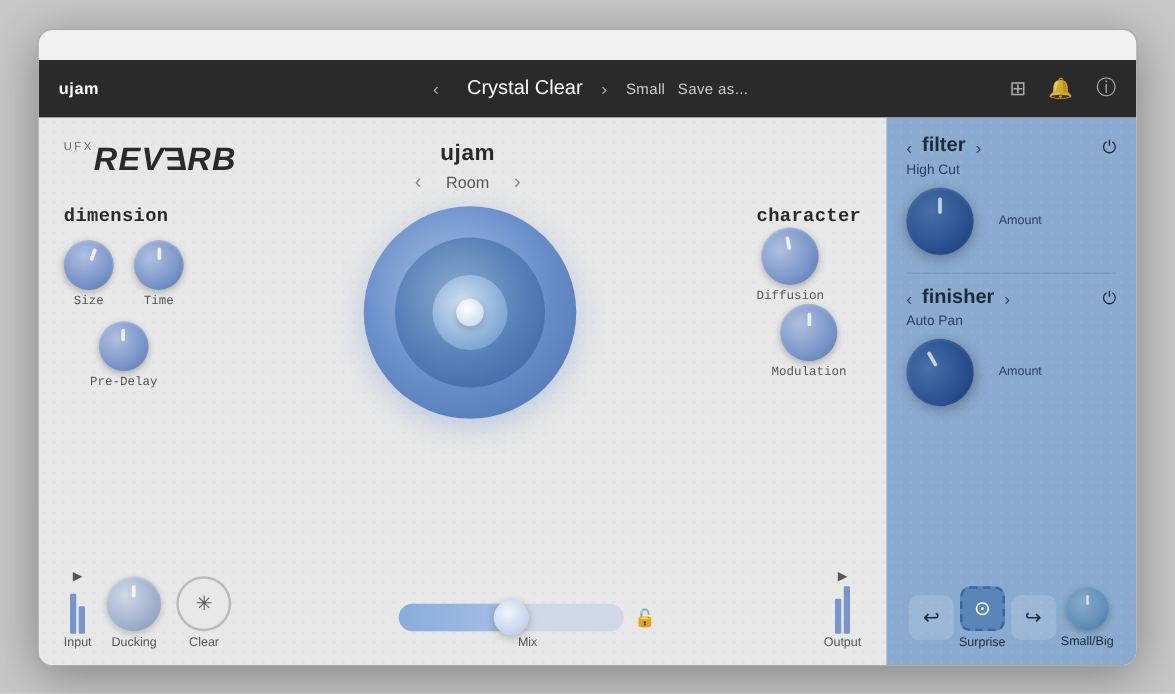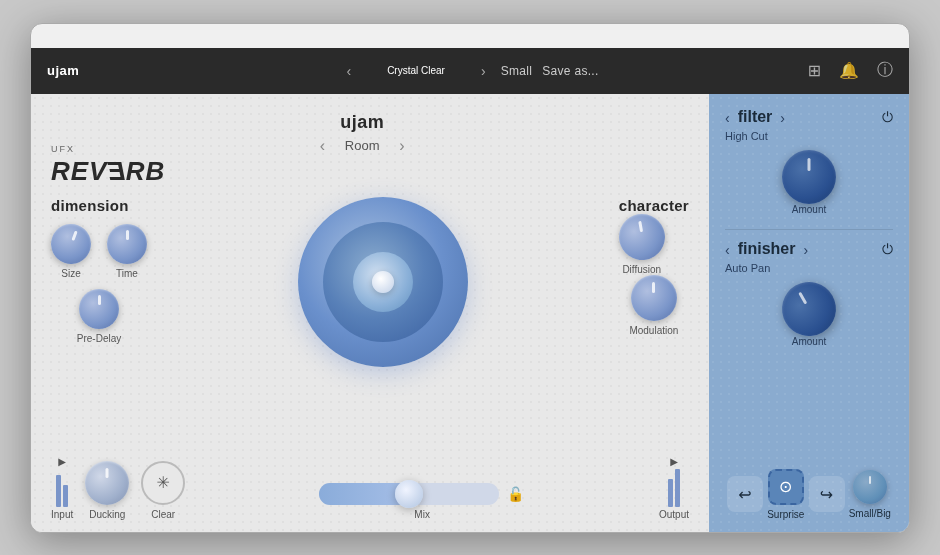--- a/index.html
+++ b/index.html
@@ -55,24 +55,24 @@
     .titlebar-nav-btn {
       background: none;
       border: none;
       color: #aaa;
       font-size: 14px;
       cursor: pointer;
       padding: 2px 5px;
     }
     .titlebar-preset {
       color: #ffffff;
-      font-size: 10px;
+      font-size: 16px;
       font-weight: 500;
       min-width: 100px;
-      text-align: center;
+      text-align: right;
     }
     .titlebar-actions {
       display: flex;
       align-items: center;
       gap: 18px;
       margin-left: auto;
     }
     .titlebar-btn {
       background: none;
       border: none;
@@ -112,23 +112,22 @@
     
     .header-row {
       display: flex;
       align-items: flex-start;
       justify-content: space-between;
       margin-bottom: 10px;
     }
 
     .logo-area {
       display: flex;
-      flex-direction: column;
+      flex-direction: row;
       align-items: flex-start;
-      margin-top: 32px;
     }
     .logo-ufx {
       font-size: 9px;
       color: #666;
       letter-spacing: 2px;
       font-weight: 500;
       margin-bottom: 2px;
     }
     .logo-reverb {
       font-size: 26px;
@@ -168,20 +167,21 @@
       min-width: 50px;
       text-align: center;
     }
 
     
     .controls-row {
       display: flex;
       align-items: flex-start;
       justify-content: center;
       flex: 1;
+      font-family: Liberation Mono, monospace;
     }
 
     
     .dimension-section {
       display: flex;
       flex-direction: column;
       align-items: flex-start;
       gap: 10px;
     }
     .section-title {
@@ -447,23 +447,23 @@
     .power-btn {
       background: none;
       border: none;
       color: #1a2a3a;
       font-size: 14px;
       cursor: pointer;
     }
 
     .right-knob-group {
       display: flex;
-      flex-direction: column;
-      align-items: center;
-      gap: 0;
+      flex-direction: row;
+      align-items: center;
+      gap: 20px;
       margin-bottom: 10px;
     }
     .right-knob-label {
       font-size: 10px;
       color: #2a4060;
     }
 
     .knob-right {
       width: 54px;
       height: 54px;

